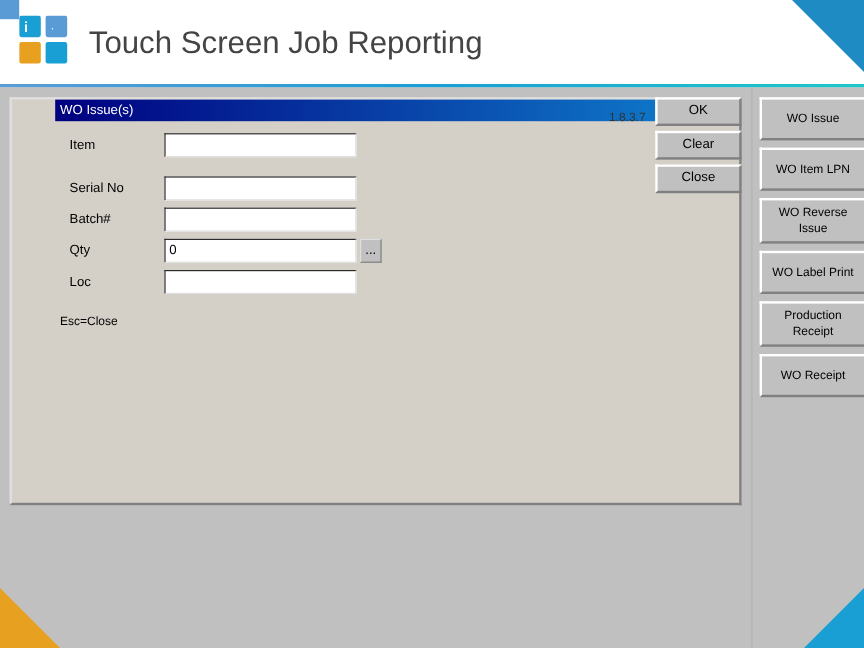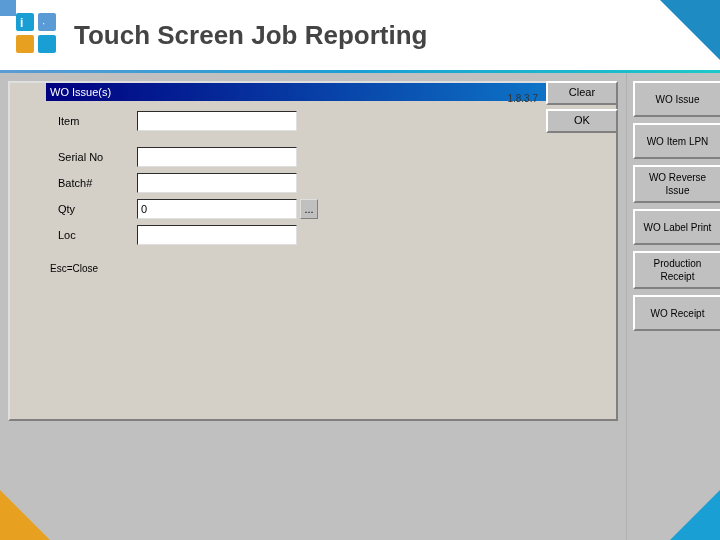--- a/index.html
+++ b/index.html
@@ -22,21 +22,21 @@
       position: relative;
     }
     .header-logo {
       width: 44px;
       height: 44px;
       margin-right: 14px;
       flex-shrink: 0;
     }
     .header-title {
       font-size: 26px;
-      font-weight: bold;
+      font-weight: normal;
       color: #444;
     }
     .header-corner-tl {
       position: absolute;
       top: 0; left: 0;
       width: 16px; height: 16px;
       background: #5b9bd5;
     }
     .header-corner-tr {
       position: absolute;
@@ -312,22 +312,23 @@
             <input class="form-input" type="text" value="" style="margin-left: 14px;">
           </div>
 
         </div>
         <div class="dialog-footer">
           <span>Esc=Close</span>
         </div>
       </div>
 
       <div class="action-panel">
+        <button class="win-btn">OK</button>
         <button class="win-btn">Clear</button>
-        <button class="win-btn">OK</button>
+        <button class="win-btn">Close</button>
       </div>
 
     </div>
 
     <div class="side-buttons">
       <button class="side-btn">WO Issue</button>
       <button class="side-btn">WO Item LPN</button>
       <button class="side-btn">WO Reverse Issue</button>
       <button class="side-btn">WO Label Print</button>
       <button class="side-btn">Production Receipt</button>

